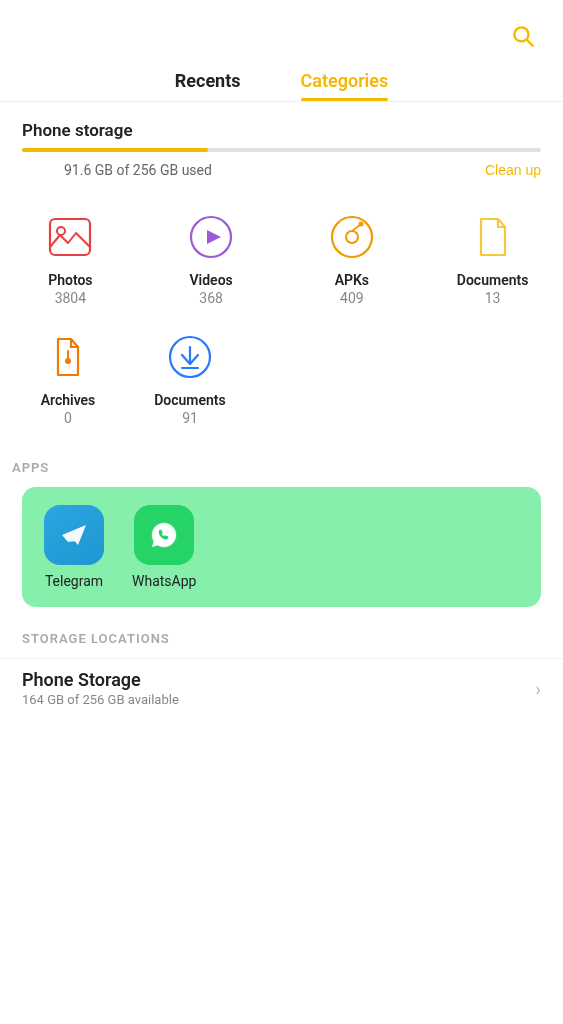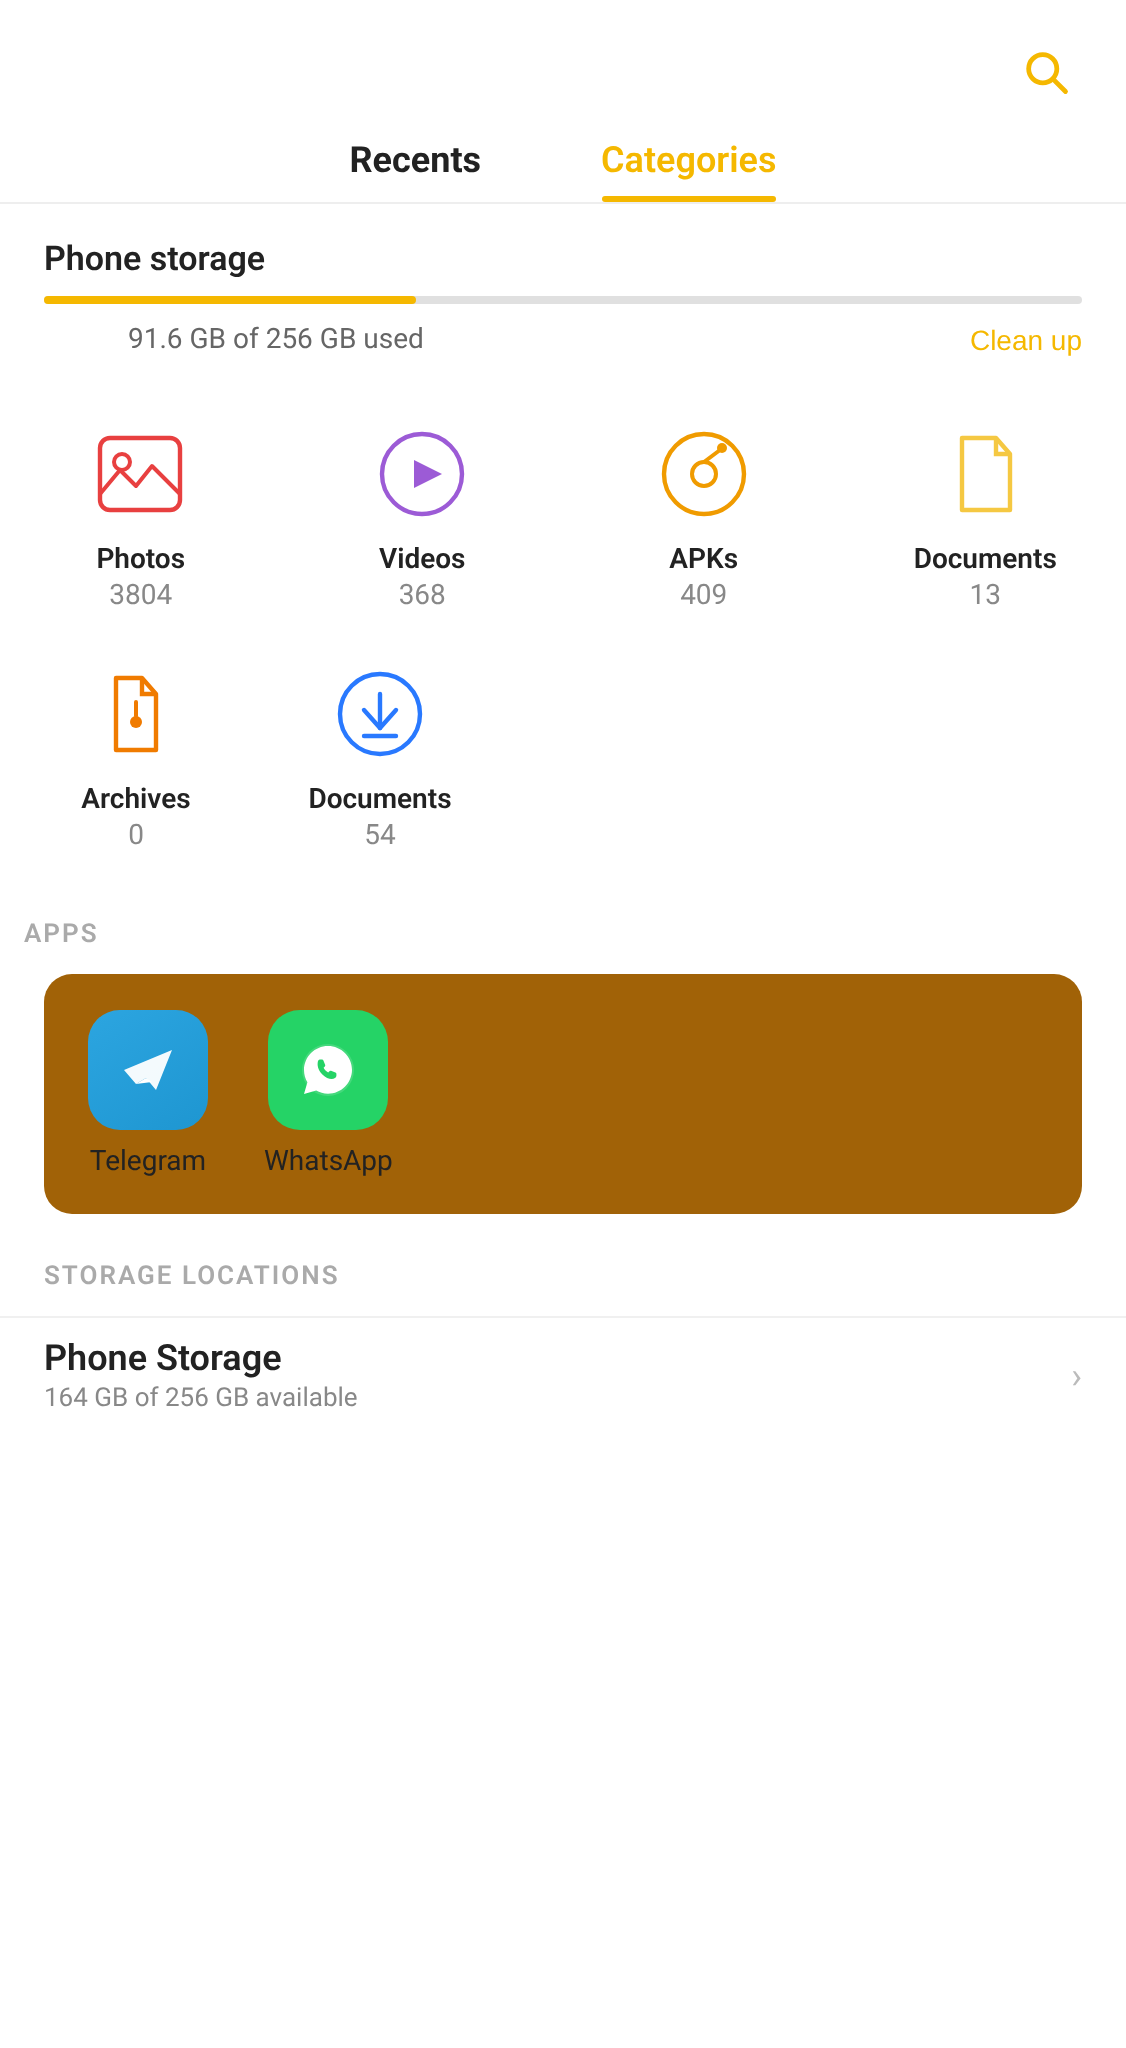--- a/index.html
+++ b/index.html
@@ -153,21 +153,21 @@
     .apps-label {
       font-size: 13px;
       font-weight: 600;
       color: #aaa;
       letter-spacing: 1px;
       padding: 0 12px;
       margin-bottom: 12px;
     }
     .apps-card {
       margin: 0 22px 24px;
-      background: #a16207;
+      background: #86efac;
       border-radius: 14px;
       padding: 18px 22px;
       display: flex;
       gap: 28px;
     }
     .app-item {
       display: flex;
       flex-direction: column;
       align-items: center;
       cursor: pointer;
@@ -326,21 +326,21 @@
   <div class="cat-item">
     <div class="cat-icon-wrap">
       <svg width="52" height="52" viewBox="0 0 52 52" fill="none">
         <circle cx="26" cy="26" r="20" stroke="#2979ff" stroke-width="2.2" fill="none"></circle>
         <polyline points="18,24 26,33 34,24" stroke="#2979ff" stroke-width="2.2" fill="none" stroke-linejoin="round" stroke-linecap="round"></polyline>
         <line x1="26" y1="16" x2="26" y2="33" stroke="#2979ff" stroke-width="2.2" stroke-linecap="round"></line>
         <line x1="18" y1="37" x2="34" y2="37" stroke="#2979ff" stroke-width="2.2" stroke-linecap="round"></line>
       </svg>
     </div>
     <div class="cat-label">Documents</div>
-    <div class="cat-count">54</div>
+    <div class="cat-count">91</div>
   </div>
 </div>
 
 <div class="apps-label">APPS</div>
 <div class="apps-card">
 
   <div class="app-item">
     <div class="app-icon telegram-bg">
       <svg width="36" height="36" viewBox="0 0 36 36" fill="none">
         <path d="M6 18 L30 8 L22 28 L17 22 L12 25 Z" fill="white" opacity="0.95"></path>

